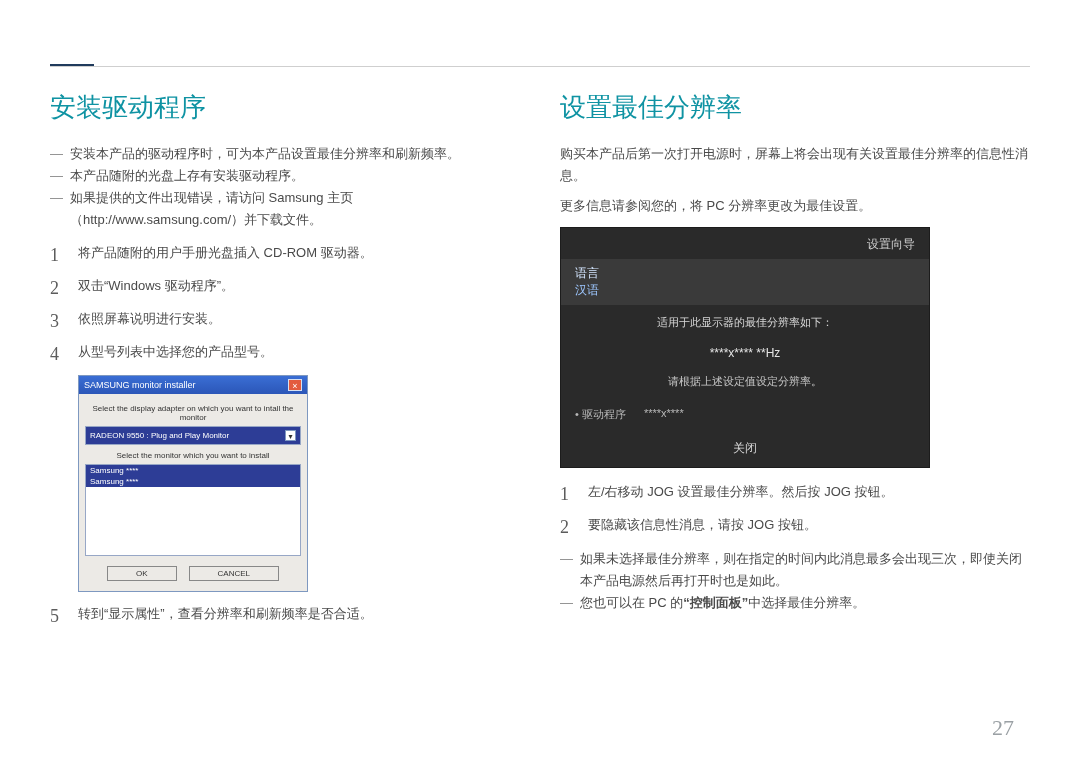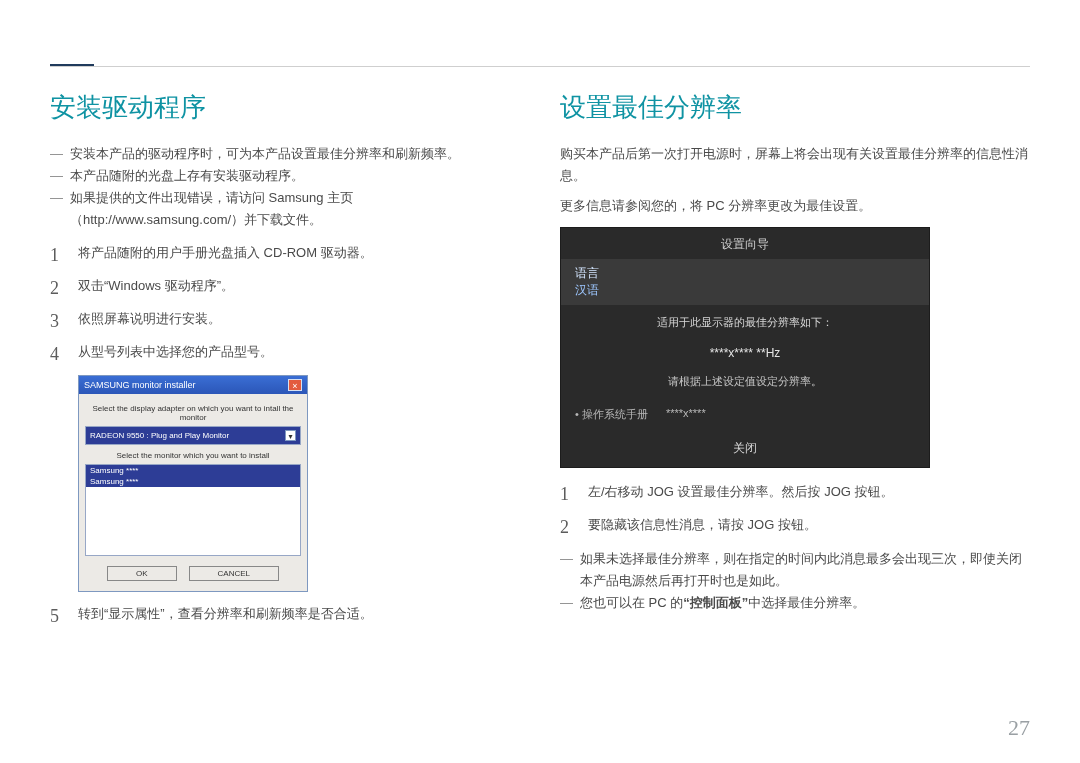--- a/index.html
+++ b/index.html
@@ -158,21 +158,21 @@
   
   .osd {
     width: 370px;
     background: #2a2a2a;
     color: #cfcfcf;
     margin: 10px 0 14px 0;
     font-size: 12px;
     border: 1px solid #1c1c1c;
   }
   .osd-title {
-    text-align: center;
+    text-align: right;
     padding: 8px 14px 6px;
     font-size: 12px;
     border-radius: 9px;
   }
   .osd-row {
     display: flex;
     justify-content: space-between;
     background: #3a3a3a;
     padding: 6px 14px;
     font-size: 12px;
@@ -208,21 +208,21 @@
   .osd-close {
     text-align: center;
     padding: 10px 0;
     font-size: 12px;
     color: #d8d8d8;
     background: #2a2a2a;
   }
 
   .pagenum {
     position: absolute;
-    right: 50px;
+    right: 66px;
     bottom: 22px;
     color: #9aa0a4;
     font-size: 22px;
     font-family: Georgia, serif;
   }
 </style>
 </head>
 <body>
 
 <div class="topline-accent"></div>
@@ -283,21 +283,21 @@
     <div class="osd">
       <div class="osd-title">设置向导</div>
       <div class="osd-row">
         <span>语言</span>
         <span class="v">汉语</span>
       </div>
       <div class="osd-center">适用于此显示器的最佳分辨率如下：</div>
       <div class="osd-big">****x**** **Hz</div>
       <div class="osd-note">请根据上述设定值设定分辨率。</div>
       <div class="osd-current">
-        <span>• 操作系统手册</span>
+        <span>• 驱动程序</span>
         <span>****x****</span>
       </div>
       <div class="osd-close">关闭</div>
     </div>
 
     <ol class="steps">
       <li>左/右移动 JOG 设置最佳分辨率。然后按 JOG 按钮。</li>
       <li>要隐藏该信息性消息，请按 JOG 按钮。</li>
     </ol>
 

